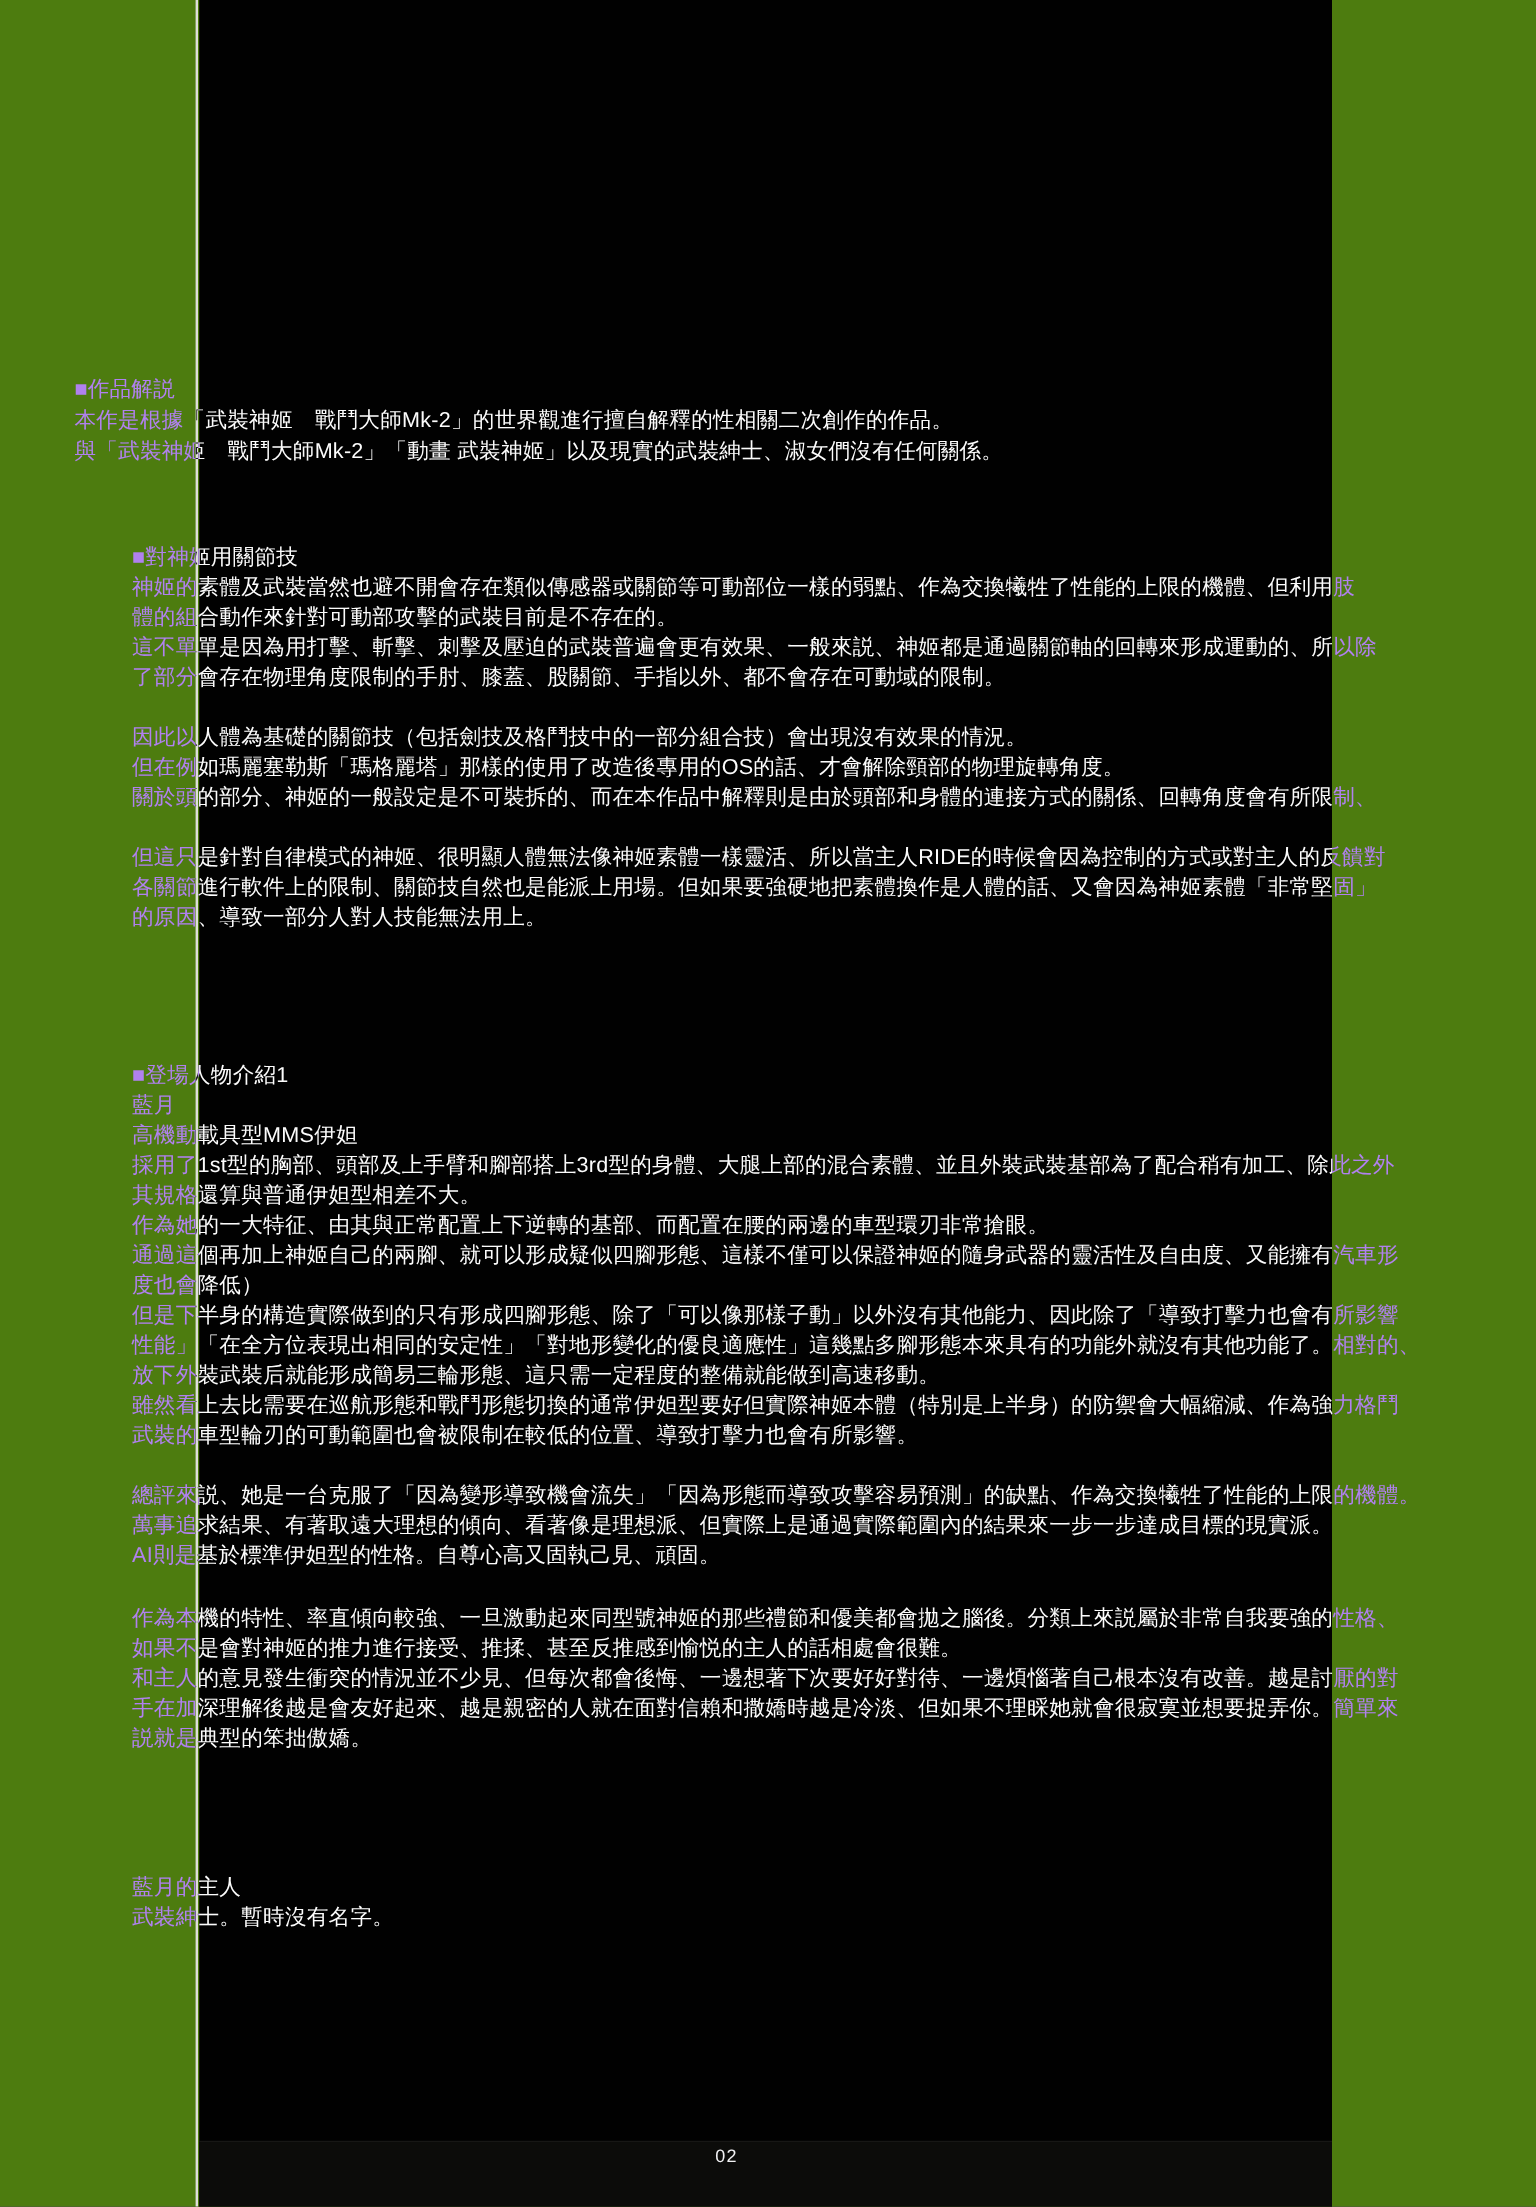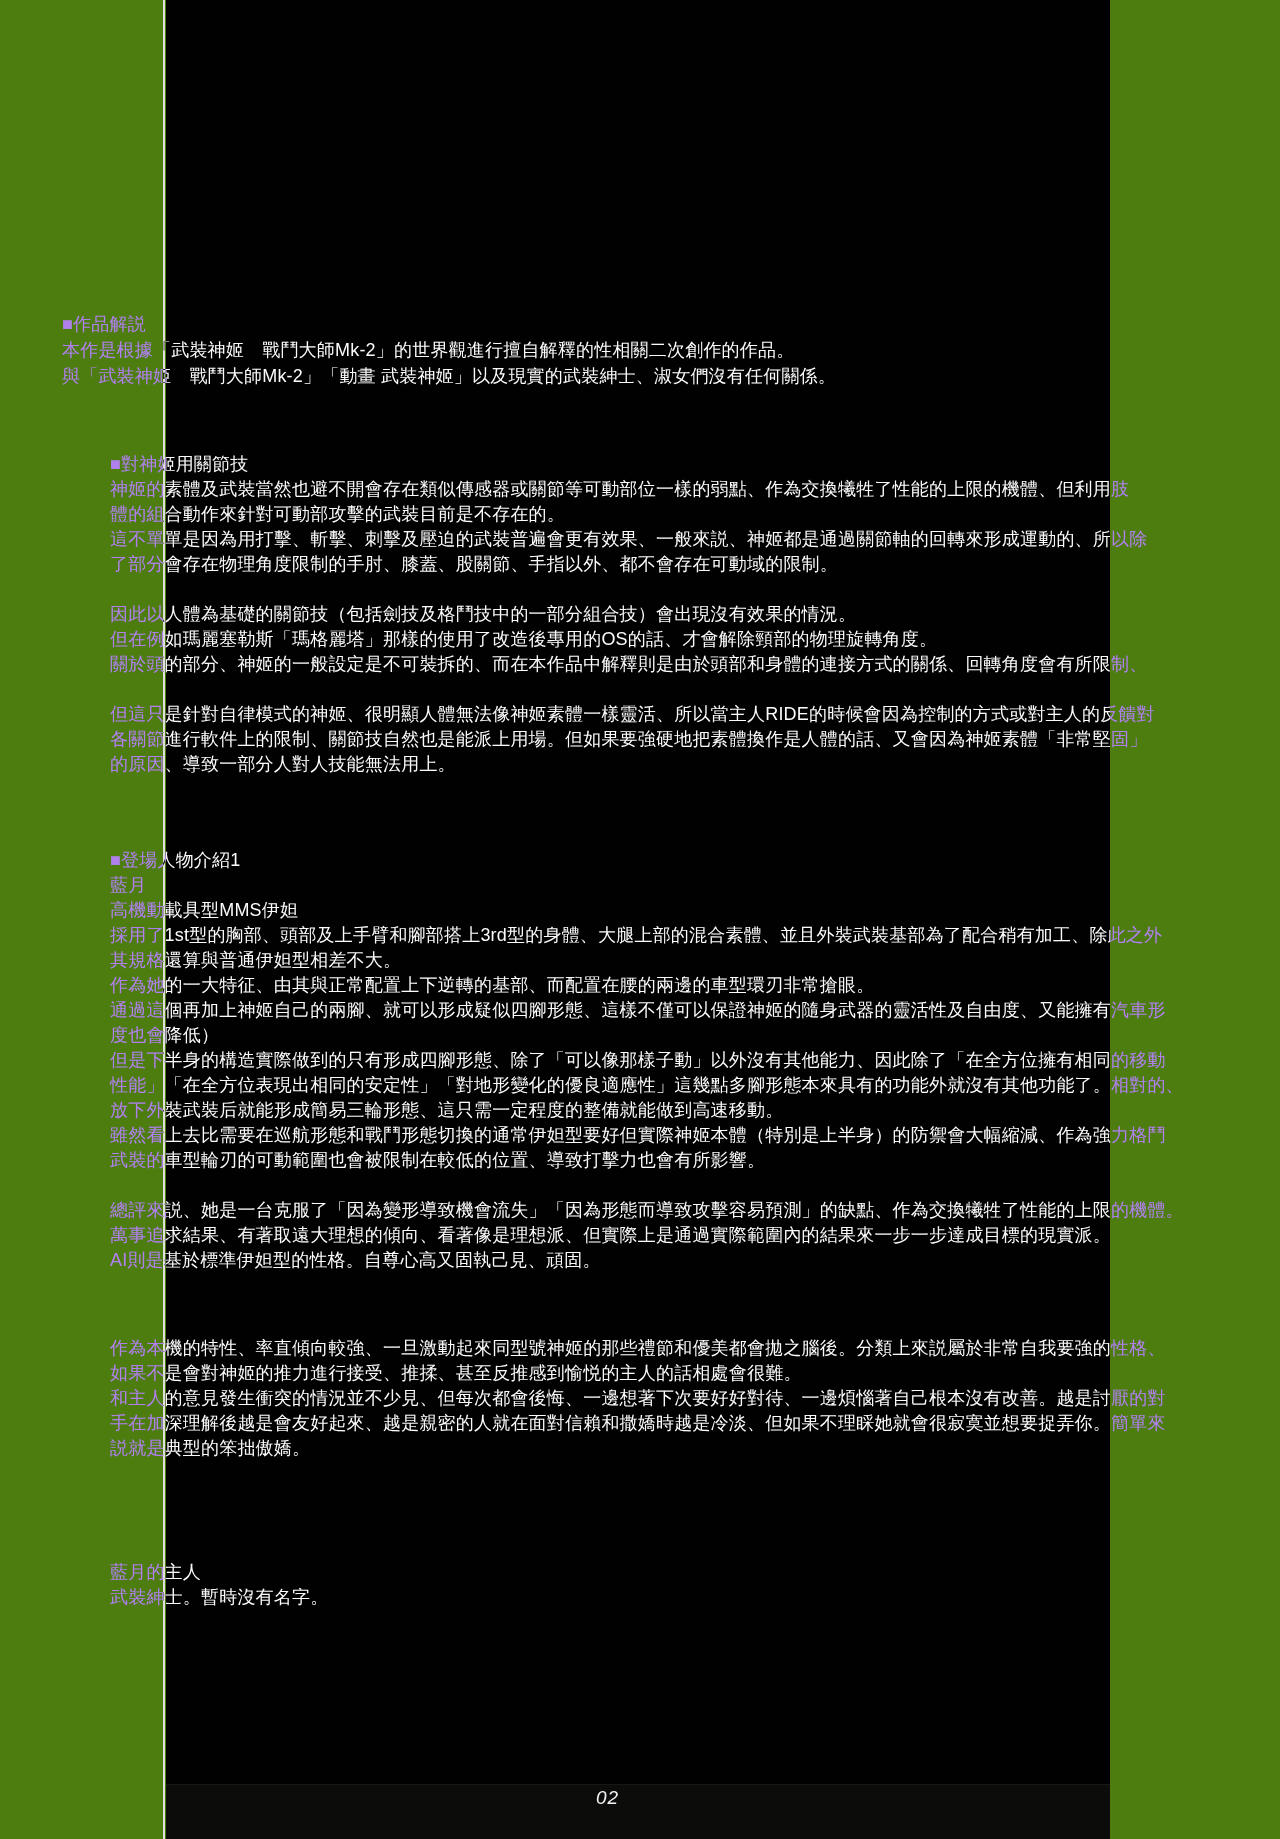--- a/index.html
+++ b/index.html
@@ -27,26 +27,26 @@
     mix-blend-mode:difference;
     color:#fdfdfd;
     font-size:18px;
   }
   .block{position:absolute;left:62px;}
   .lh26 .ln{line-height:26px;height:26px;}
   .lh25 .ln{line-height:25px;height:25px;margin-left:48px;}
   .ln{white-space:pre;letter-spacing:0.2px;}
   .blk-a{top:311px;}
   .blk-b{top:452px;}
-  .blk-c1{top:848px;}
+  .blk-c1{top:884px;}
   .blk-c2{top:1336px;}
   .blk-d{top:1560px;}
   .page-num{
     position:absolute;left:596px;top:1786px;
-    font-size:19px;line-height:24px;letter-spacing:1px;font-style:italic;
+    font-size:15px;line-height:24px;letter-spacing:1px;
   }
 </style>
 </head>
 <body>
 
 <div class="page">
   <div class="black-rect"></div>
   <div class="edge-line"></div>
   <div class="bottom-band"></div>
 
@@ -75,21 +75,21 @@
 
     <div class="block blk-c1 lh25">
         <div class="ln">■登場人物介紹1</div>
         <div class="ln">藍月</div>
         <div class="ln">高機動載具型MMS伊妲</div>
         <div class="ln">採用了1st型的胸部、頭部及上手臂和腳部搭上3rd型的身體、大腿上部的混合素體、並且外裝武裝基部為了配合稍有加工、除此之外</div>
         <div class="ln">其規格還算與普通伊妲型相差不大。</div>
         <div class="ln">作為她的一大特征、由其與正常配置上下逆轉的基部、而配置在腰的兩邊的車型環刃非常搶眼。</div>
         <div class="ln">通過這個再加上神姬自己的兩腳、就可以形成疑似四腳形態、這樣不僅可以保證神姬的隨身武器的靈活性及自由度、又能擁有汽車形</div>
         <div class="ln">度也會降低）</div>
-        <div class="ln">但是下半身的構造實際做到的只有形成四腳形態、除了「可以像那樣子動」以外沒有其他能力、因此除了「在全方位擁有相同的移動</div>
+        <div class="ln">但是下半身的構造實際做到的只有形成四腳形態、除了「可以像那樣子動」以外沒有其他能力、因此除了「導致打擊力也會有所影響</div>
         <div class="ln">性能」「在全方位表現出相同的安定性」「對地形變化的優良適應性」這幾點多腳形態本來具有的功能外就沒有其他功能了。相對的、</div>
         <div class="ln">放下外裝武裝后就能形成簡易三輪形態、這只需一定程度的整備就能做到高速移動。</div>
         <div class="ln">雖然看上去比需要在巡航形態和戰鬥形態切換的通常伊妲型要好但實際神姬本體（特別是上半身）的防禦會大幅縮減、作為強力格鬥</div>
         <div class="ln">武裝的車型輪刃的可動範圍也會被限制在較低的位置、導致打擊力也會有所影響。</div>
         <div class="ln">&nbsp;</div>
         <div class="ln">總評來説、她是一台克服了「因為變形導致機會流失」「因為形態而導致攻擊容易預測」的缺點、作為交換犧牲了性能的上限的機體。</div>
         <div class="ln">萬事追求結果、有著取遠大理想的傾向、看著像是理想派、但實際上是通過實際範圍內的結果來一步一步達成目標的現實派。</div>
         <div class="ln">AI則是基於標準伊妲型的性格。自尊心高又固執己見、頑固。</div>
       </div>
 

